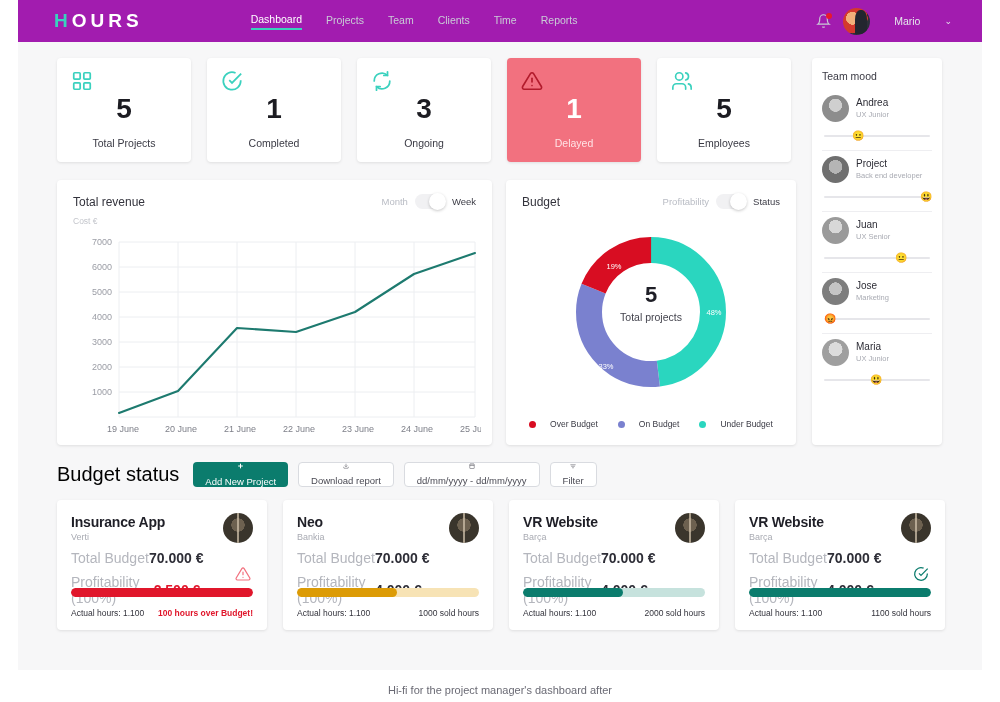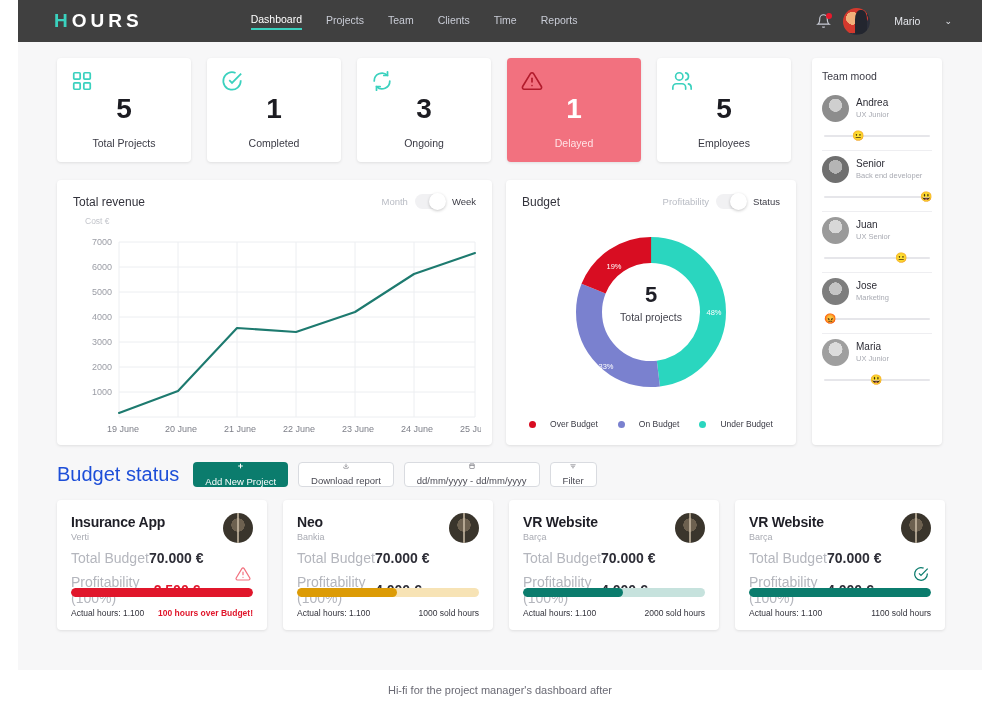--- a/index.html
+++ b/index.html
@@ -7,21 +7,21 @@
     width: 1000px; height: 702px;
     background: #ffffff;
     font-family: "Liberation Sans", sans-serif;
     overflow: hidden;
   }
   .page { position: relative; width: 1000px; height: 702px; background: #fff; }
 
   
   .header {
     position: absolute; left: 18px; top: 0; width: 964px; height: 42px;
-    background: #404040; display: flex; align-items: center;
+    background: #a21caf; display: flex; align-items: center;
   }
   .logo { margin-left: 36px; font-size: 19px; font-weight: bold; letter-spacing: 4px; color: #ffffff; }
   .logo .h { color: #3ad1be; }
   .nav { display: flex; align-items: center; margin-left: 108px; gap: 24px; }
   .nav-item { font-size: 10.5px; color: #c9ccd6; padding-bottom: 3px; cursor: pointer; white-space: nowrap; }
   .nav-item.active { color: #ffffff; border-bottom: 2px solid #3ad1be; }
   .header-right { margin-left: auto; margin-right: 30px; display: flex; align-items: center; gap: 12px; }
   .bell { position: relative; width: 15px; height: 16px; cursor: pointer; }
   .bell svg { display: block; }
   .bell .dot { position: absolute; right: -1px; top: 0; width: 6px; height: 6px; border-radius: 50%; background: #e8192c; }
@@ -67,21 +67,21 @@
   .toggle-lbl { font-size: 9.5px; color: #b9bcc4; }
   .toggle-lbl.on { color: #3c3c46; }
   .switch {
     width: 30px; height: 15px; border-radius: 9px; background: #f1f1f3; position: relative; cursor: pointer;
   }
   .switch .knob {
     position: absolute; top: -1px; right: -1px; width: 17px; height: 17px; border-radius: 50%;
     background: #fff; box-shadow: 0 1px 3px rgba(0,0,0,.22);
   }
 
-  .axis-unit { position: absolute; left: 28px; top: 36px; font-size: 8.5px; color: #c3c5cb; }
+  .axis-unit { position: absolute; left: 16px; top: 36px; font-size: 8.5px; color: #c3c5cb; }
   .chartsvg { position: absolute; left: 14px; top: 48px; }
 
   
   .donut-wrap { position: absolute; left: 0; top: 34px; width: 290px; height: 196px; }
   .donut-center { position: absolute; left: 0; right: 0; top: 70px; text-align: center; }
   .donut-num { font-size: 22px; font-weight: bold; color: #1f1f27; line-height: 1; }
   .donut-cap { font-size: 10.5px; color: #44444e; margin-top: 5px; }
   .legend { position: absolute; left: 0; bottom: 16px; width: 290px; display: flex; justify-content: center; gap: 20px; }
   .lg { display: flex; align-items: center; gap: 14px; font-size: 8.5px; color: #3a3a44; justify-content: center; }
   .lg .sw { width: 7px; height: 7px; border-radius: 50%; }
@@ -95,21 +95,21 @@
   .mavatar::after { content: ""; position: absolute; inset: 0; border-radius: 50%; }
   .mname { font-size: 10px; color: #2d2d36; line-height: 1.2; }
   .mrole { font-size: 7.5px; color: #a9abb3; line-height: 1.3; margin-top: 1px; }
   .slider { position: relative; height: 14px; margin-top: 7px; }
   .slider .track { position: absolute; left: 2px; right: 2px; top: 6px; height: 1.5px; background: #e6e6ea; border-radius: 2px; }
   .emoji { position: absolute; top: -1px; width: 15px; height: 15px; border-radius: 50%; font-size: 10px;
            display: flex; align-items: center; justify-content: center; transform: translateX(-50%); line-height: 1; }
 
   
   .bs-head { position: absolute; left: 57px; top: 462px; display: flex; align-items: center; gap: 10px; }
-  .bs-title { font-size: 20px; color: #1d4ed8; margin-right: 4px; }
+  .bs-title { font-size: 20px; color: #000000; margin-right: 4px; }
   .btn { display: flex; align-items: center; gap: 6px; height: 25px; padding: 0 12px; border-radius: 4px; font-size: 9.5px; cursor: pointer; flex-direction: column; }
   .btn-primary { background: #0b7c6d; color: #fff; }
   .btn-ghost { background: #fff; color: #4a4a54; border: 1px solid #d9dbe0; }
 
   
   .cards { position: absolute; left: 57px; top: 500px; display: flex; gap: 16px; }
   .pcard { width: 210px; height: 130px; background: #fff; border-radius: 4px; box-shadow: 0 1px 3px rgba(0,0,0,.10); padding: 14px 14px 0 14px; position: relative; }
   .pname { font-size: 14px; font-weight: bold; color: #1f1f27; letter-spacing: -.2px; }
   .pclient { font-size: 9px; color: #a9abb3; margin-top: 2px; }
   .pavatar { position: absolute; right: 14px; top: 13px; width: 30px; height: 30px; border-radius: 50%;
@@ -349,21 +349,21 @@
       <div class="slider">
         <div class="track"></div>
         <span class="emoji" style="left:33%">😐</span>
       </div>
     </div>
 
     <div class="mrow">
       <div class="mtop">
         <div class="mavatar" style="background:radial-gradient(circle at 50% 40%, #b5b5b5 0 32%, #6f6f6f 33% 100%)"></div>
         <div>
-          <div class="mname">Senior</div>
+          <div class="mname">Project</div>
           <div class="mrole">Back end developer</div>
         </div>
       </div>
       <div class="slider">
         <div class="track"></div>
         <span class="emoji" style="left:95%">😃</span>
       </div>
     </div>
 
     <div class="mrow">

